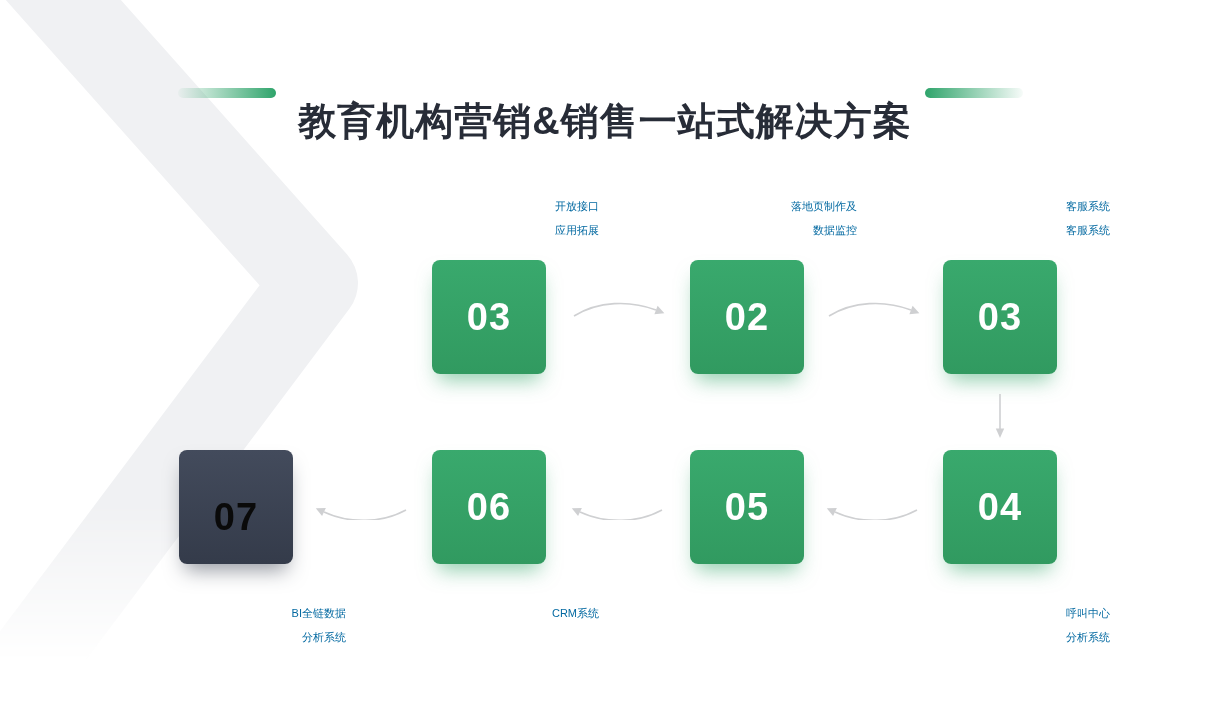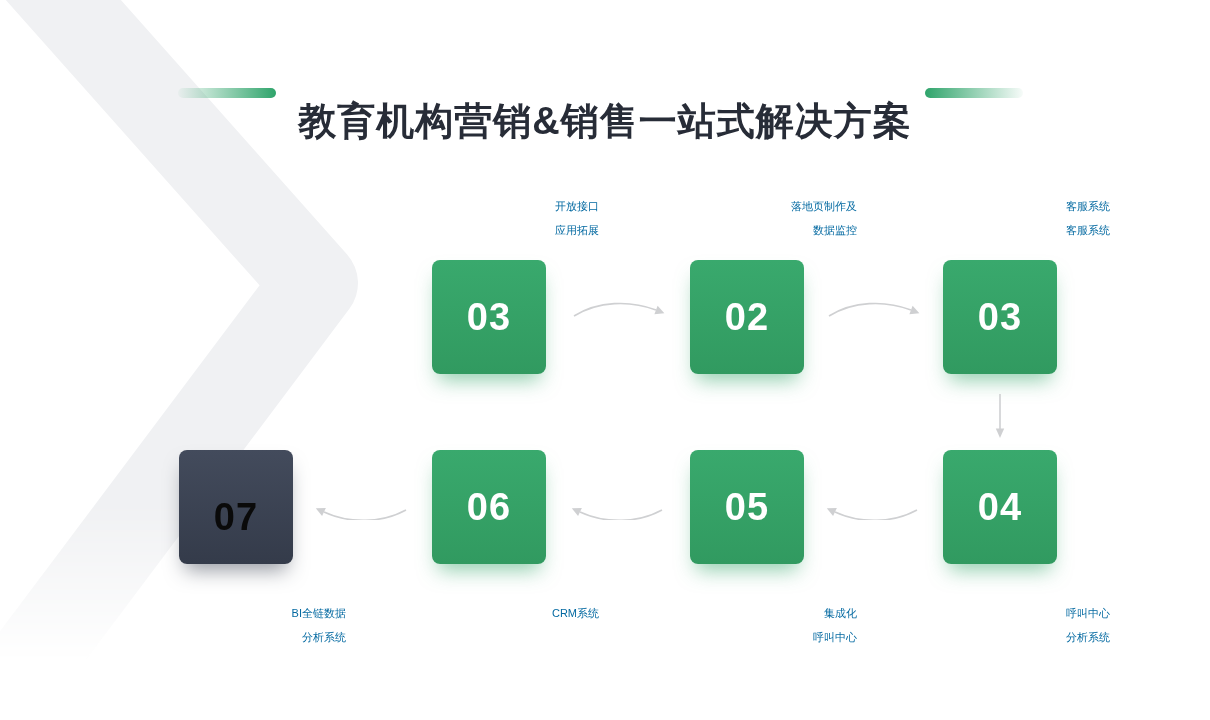--- a/index.html
+++ b/index.html
@@ -105,24 +105,20 @@
   </div>
 
   <div class="lbl below lc1">
     <div>BI全链数据</div>
     <div>分析系统</div>
   </div>
   <div class="lbl below lc2">
     <div>CRM系统</div>
     <div></div>
   </div>
-  <div class="lbl below lc3">
-    <div>集成化</div>
-    <div>呼叫中心</div>
-  </div>
   <div class="lbl below lc4">
     <div>呼叫中心</div>
     <div>分析系统</div>
   </div>
 
   <svg class="arrow a-12" width="100" height="28" viewBox="0 0 100 28" aria-hidden="true">
     <path d="M6 20 C 30 5, 62 4, 88 14" fill="none" stroke="#cfd0d2" stroke-width="1.6"></path>
     <polygon points="96.4,17.2 86.4,18.2 89.6,9.8" fill="#cfd0d2"></polygon>
   </svg>
   <svg class="arrow a-23" width="100" height="28" viewBox="0 0 100 28" aria-hidden="true">

